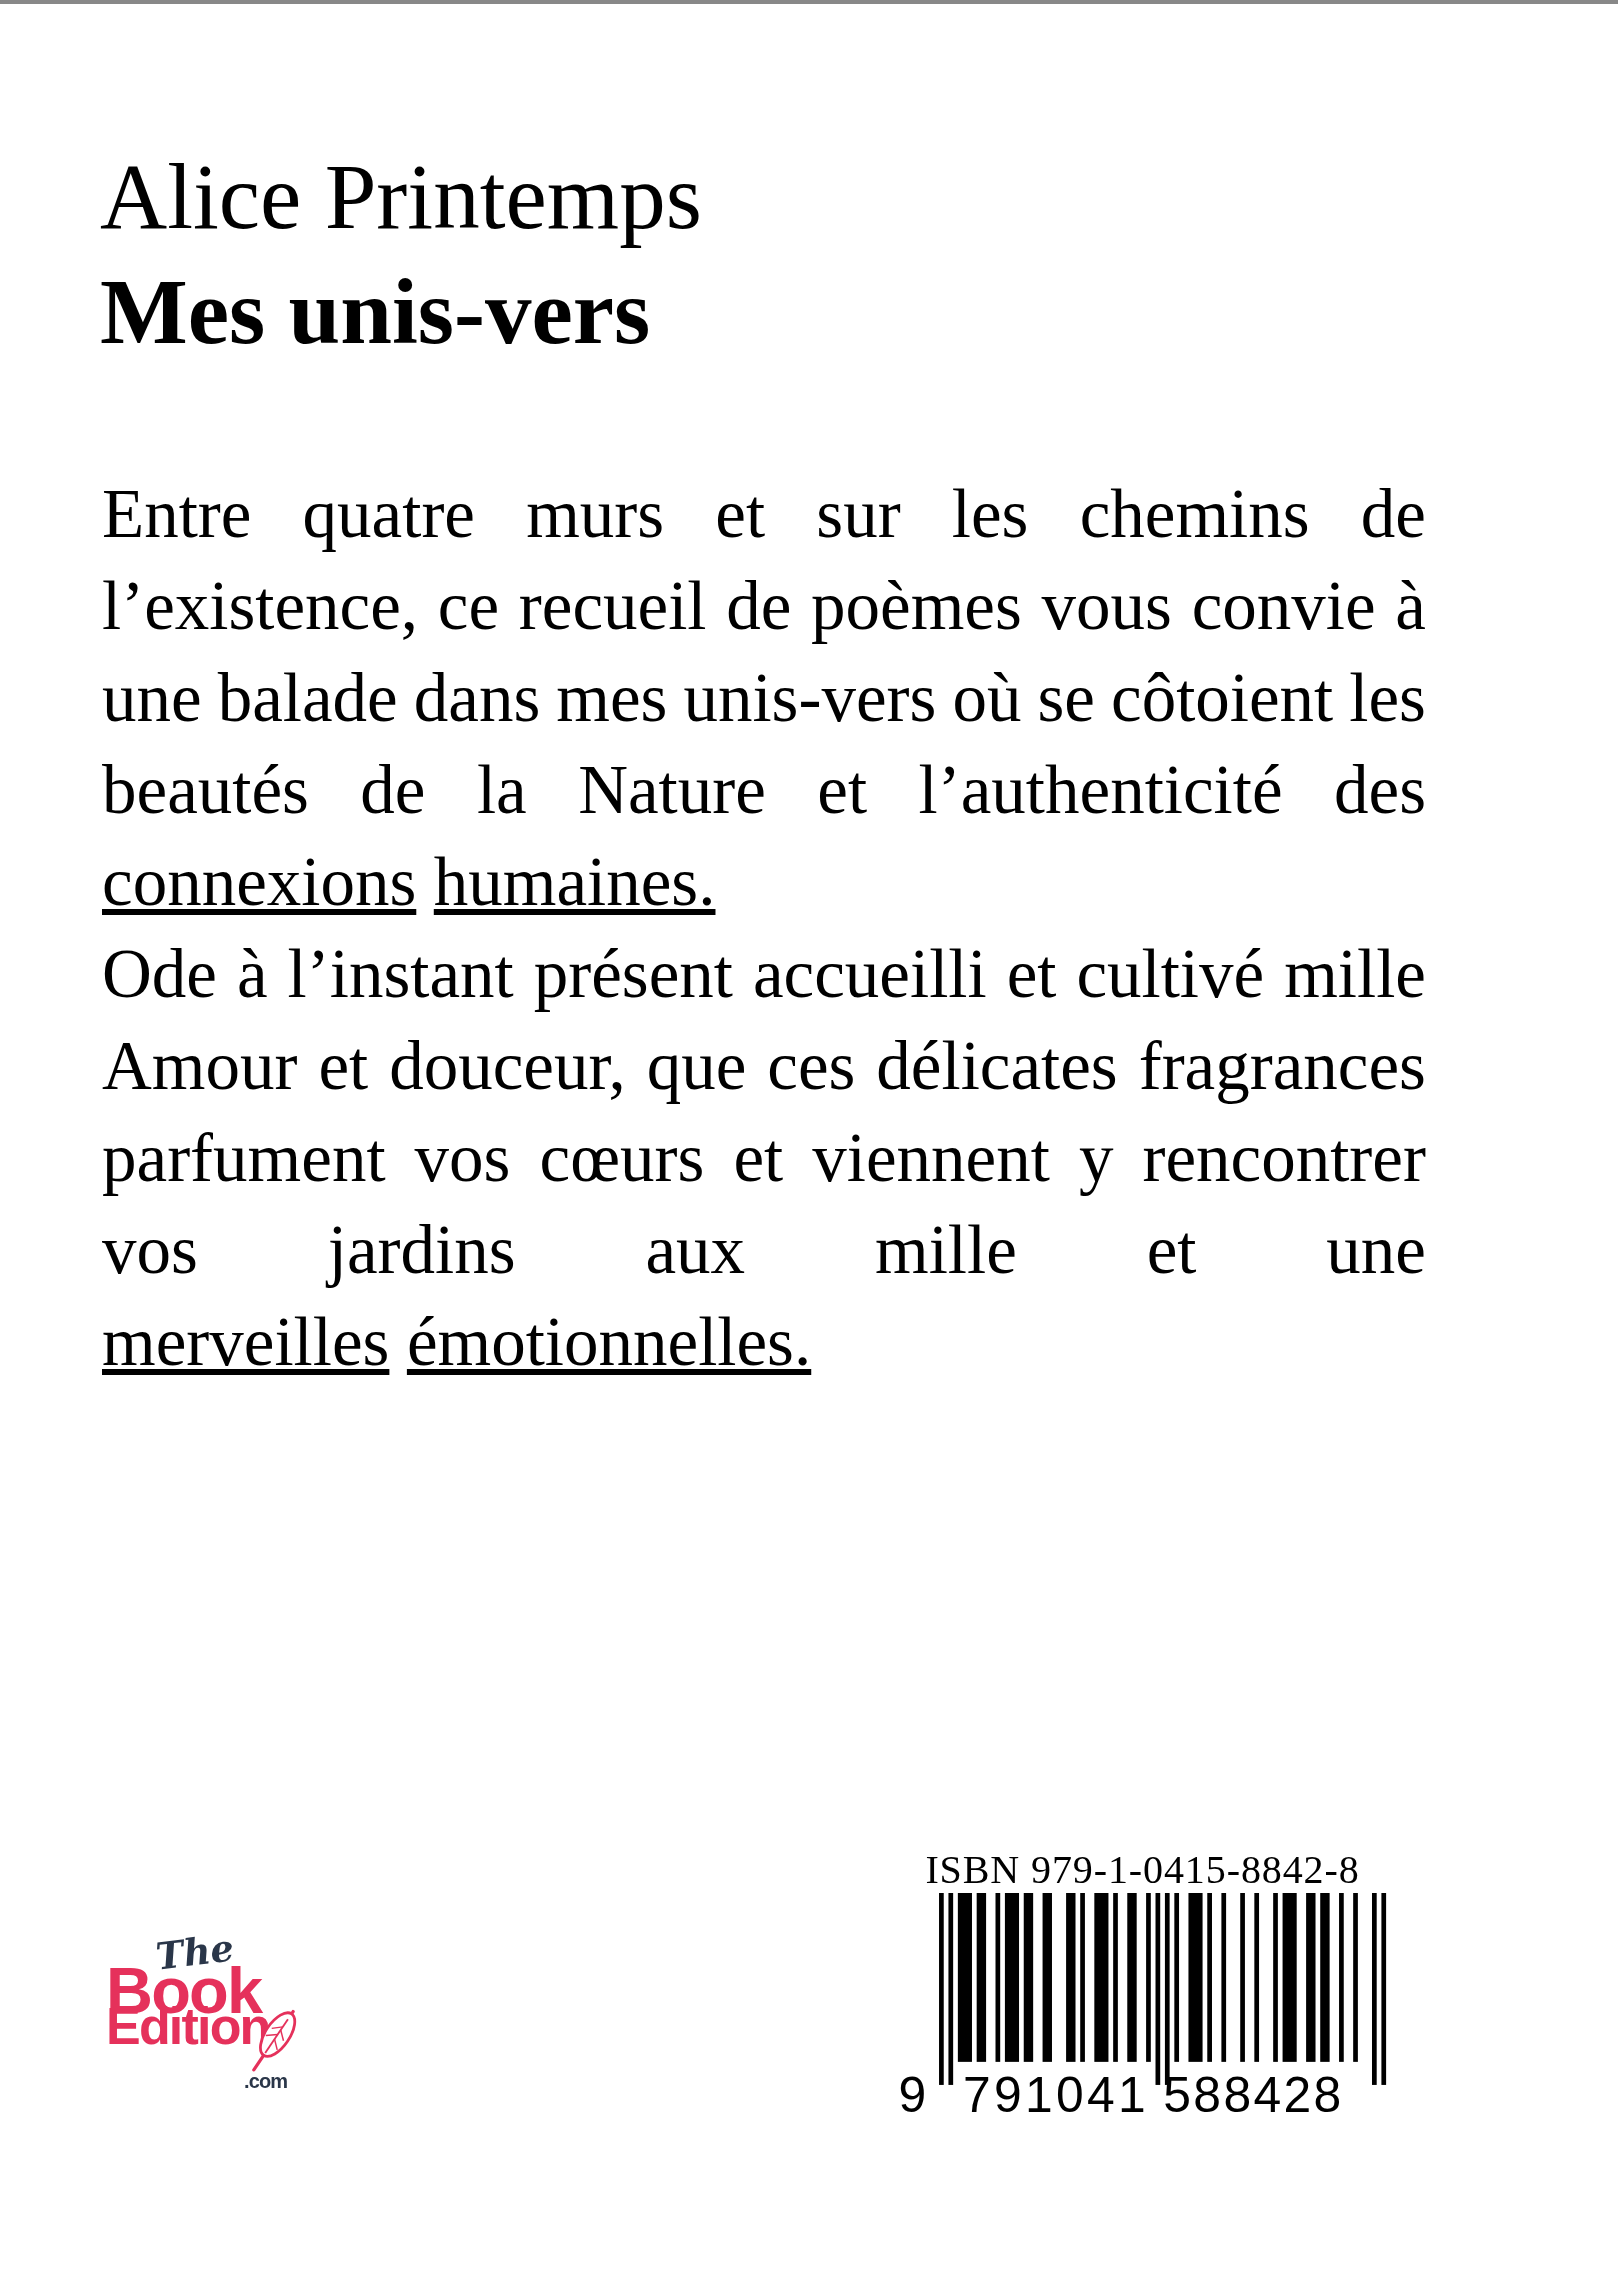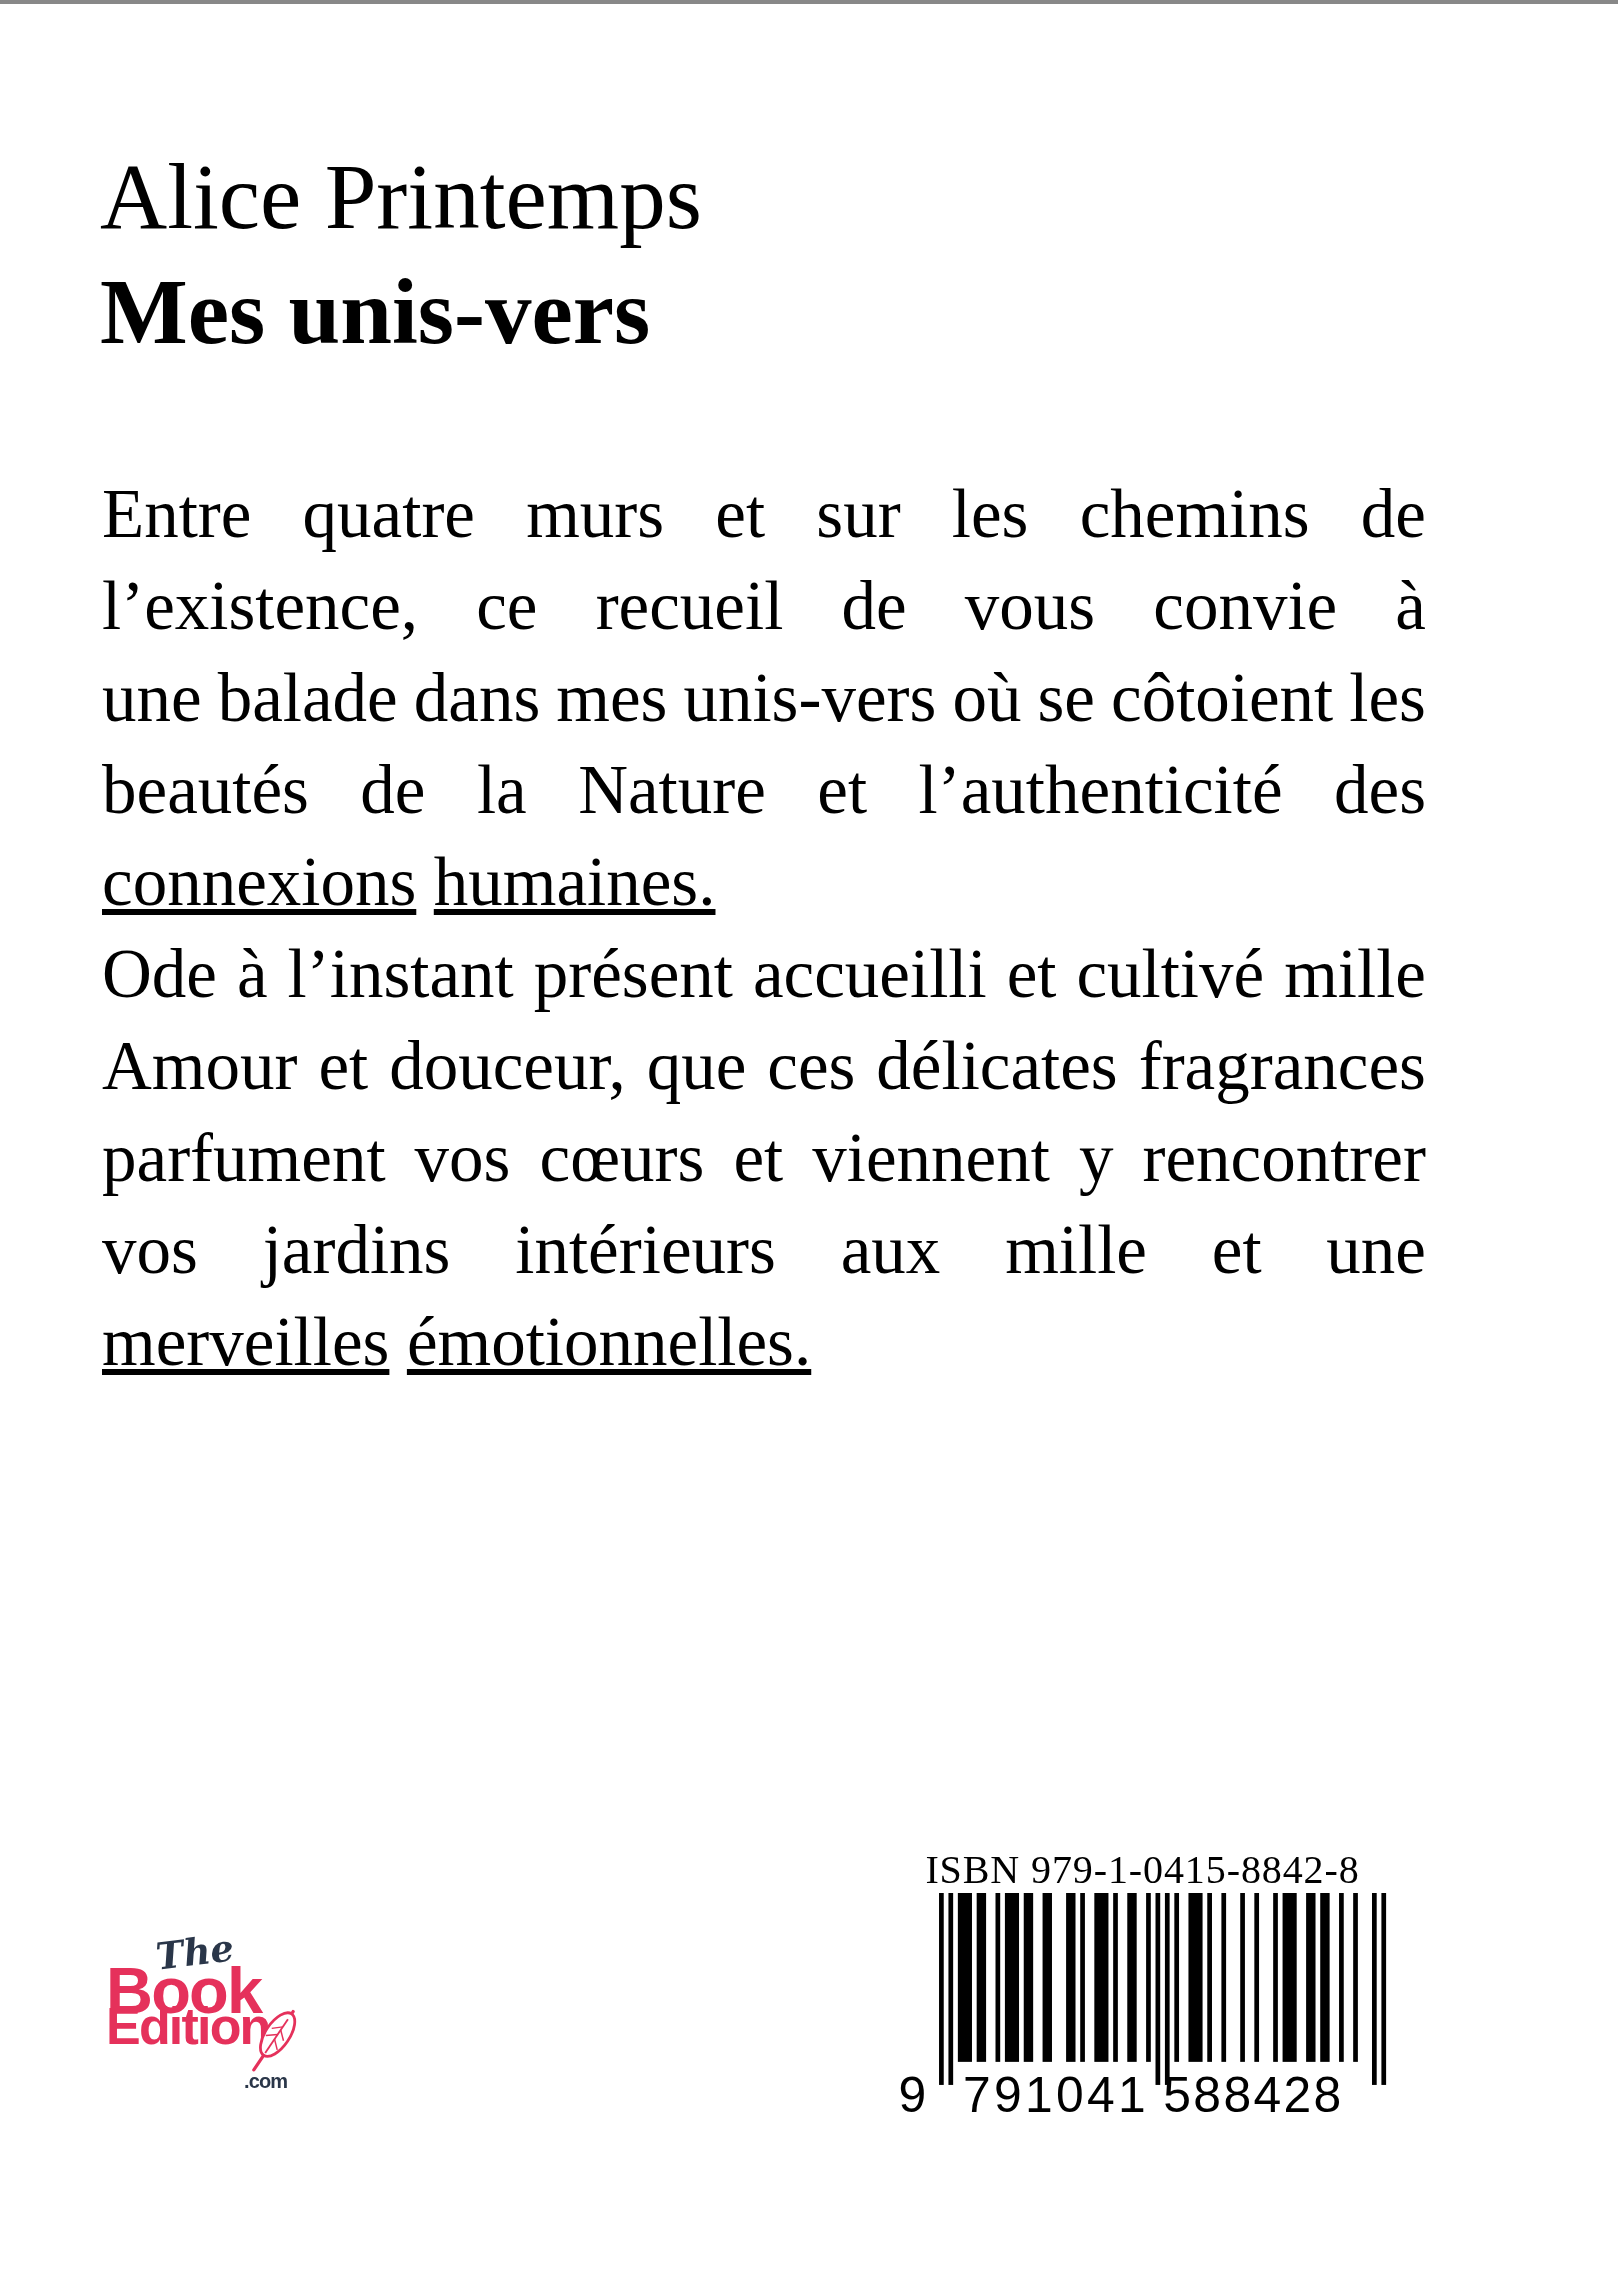--- a/index.html
+++ b/index.html
@@ -38,28 +38,28 @@
 </head>
 <body>
 
 <div class="page">
 
   <h1 class="author">Alice Printemps</h1>
   <h2 class="title">Mes unis-vers</h2>
 
   <div class="body-text">
       <div class="body-line justify"><span>Entre</span><span>quatre</span><span>murs</span><span>et</span><span>sur</span><span>les</span><span>chemins</span><span>de</span></div>
-      <div class="body-line justify"><span>l’existence,</span><span>ce</span><span>recueil</span><span>de</span><span>vous</span><span>convie</span><span>à</span></div>
+      <div class="body-line justify"><span>l’existence,</span><span>ce</span><span>recueil</span><span>de</span><span>poèmes</span><span>vous</span><span>convie</span><span>à</span></div>
       <div class="body-line justify"><span>une</span><span>balade</span><span>dans</span><span>mes</span><span>unis-vers</span><span>où</span><span>se</span><span>côtoient</span><span>les</span></div>
       <div class="body-line justify"><span>beautés</span><span>de</span><span>la</span><span>Nature</span><span>et</span><span>l’authenticité</span><span>des</span></div>
       <div class="body-line plain"><span>connexions</span><span>humaines.</span></div>
       <div class="body-line justify"><span>Ode</span><span>à</span><span>l’instant</span><span>présent</span><span>accueilli</span><span>et</span><span>cultivé</span><span>mille</span></div>
       <div class="body-line justify"><span>Amour</span><span>et</span><span>douceur,</span><span>que</span><span>ces</span><span>délicates</span><span>fragrances</span></div>
       <div class="body-line justify"><span>parfument</span><span>vos</span><span>cœurs</span><span>et</span><span>viennent</span><span>y</span><span>rencontrer</span></div>
-      <div class="body-line justify"><span>vos</span><span>jardins</span><span>intérieurs</span><span>aux</span><span>mille</span><span>et</span><span>une</span></div>
+      <div class="body-line justify"><span>vos</span><span>jardins</span><span>aux</span><span>mille</span><span>et</span><span>une</span></div>
       <div class="body-line plain"><span>merveilles</span><span>émotionnelles.</span></div>
     </div>
 
   <div class="logo" style="--pink: #E5315B; --navy: #2A3649;">
     <div class="logo-the logo-navy">The</div>
     <div class="logo-book logo-pink">Book</div>
     <div class="logo-edition logo-pink">Edition</div>
     <svg class="feather" viewBox="0 0 66 84">
       <g transform="rotate(34 33 40)">
         <line x1="33" y1="4" x2="33" y2="80" stroke="var(--pink,#E5315B)" stroke-width="3.5" stroke-linecap="round"></line>

